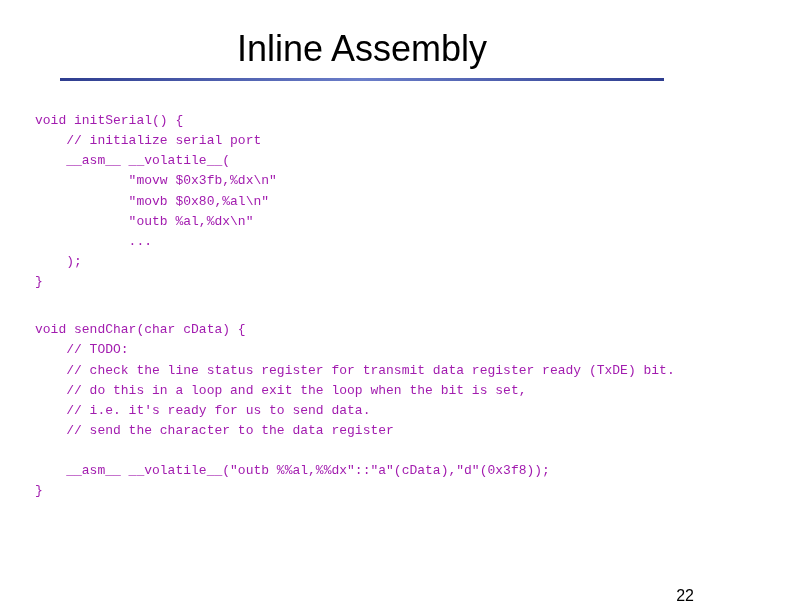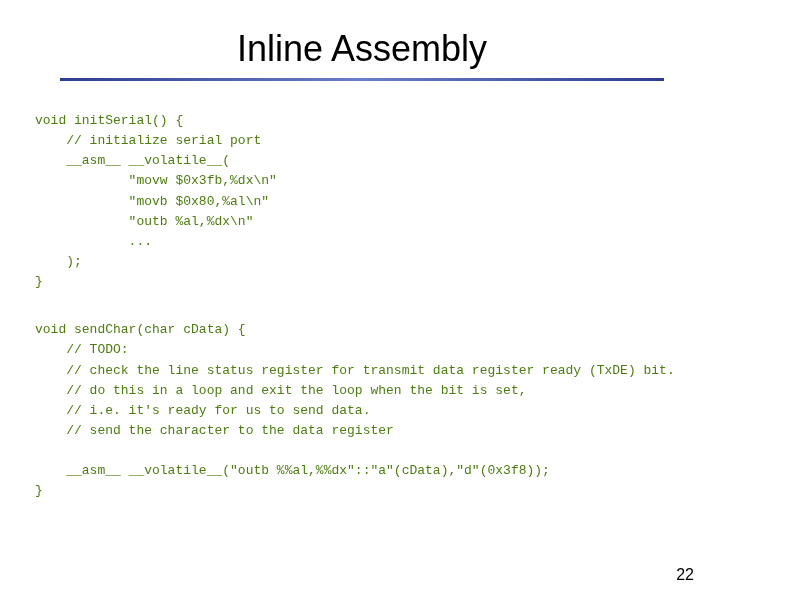--- a/index.html
+++ b/index.html
@@ -43,27 +43,27 @@
     }
 
     .code-area {
       padding: 20px 35px 10px 35px;
     }
 
     .code-block {
       font-family: 'Courier New', Courier, monospace;
       font-size: 13px;
       line-height: 1.55;
-      color: #4d7c0f;
+      color: #a21caf;
       white-space: pre;
     }
 
     .page-number {
       position: absolute;
-      bottom: 28px;
+      bottom: 7px;
       right: 30px;
       font-size: 16px;
       color: #000000;
       font-family: Arial, Helvetica, sans-serif;
     }
   </style>
 </head>
 <body>
 
 <div class="slide-container">

